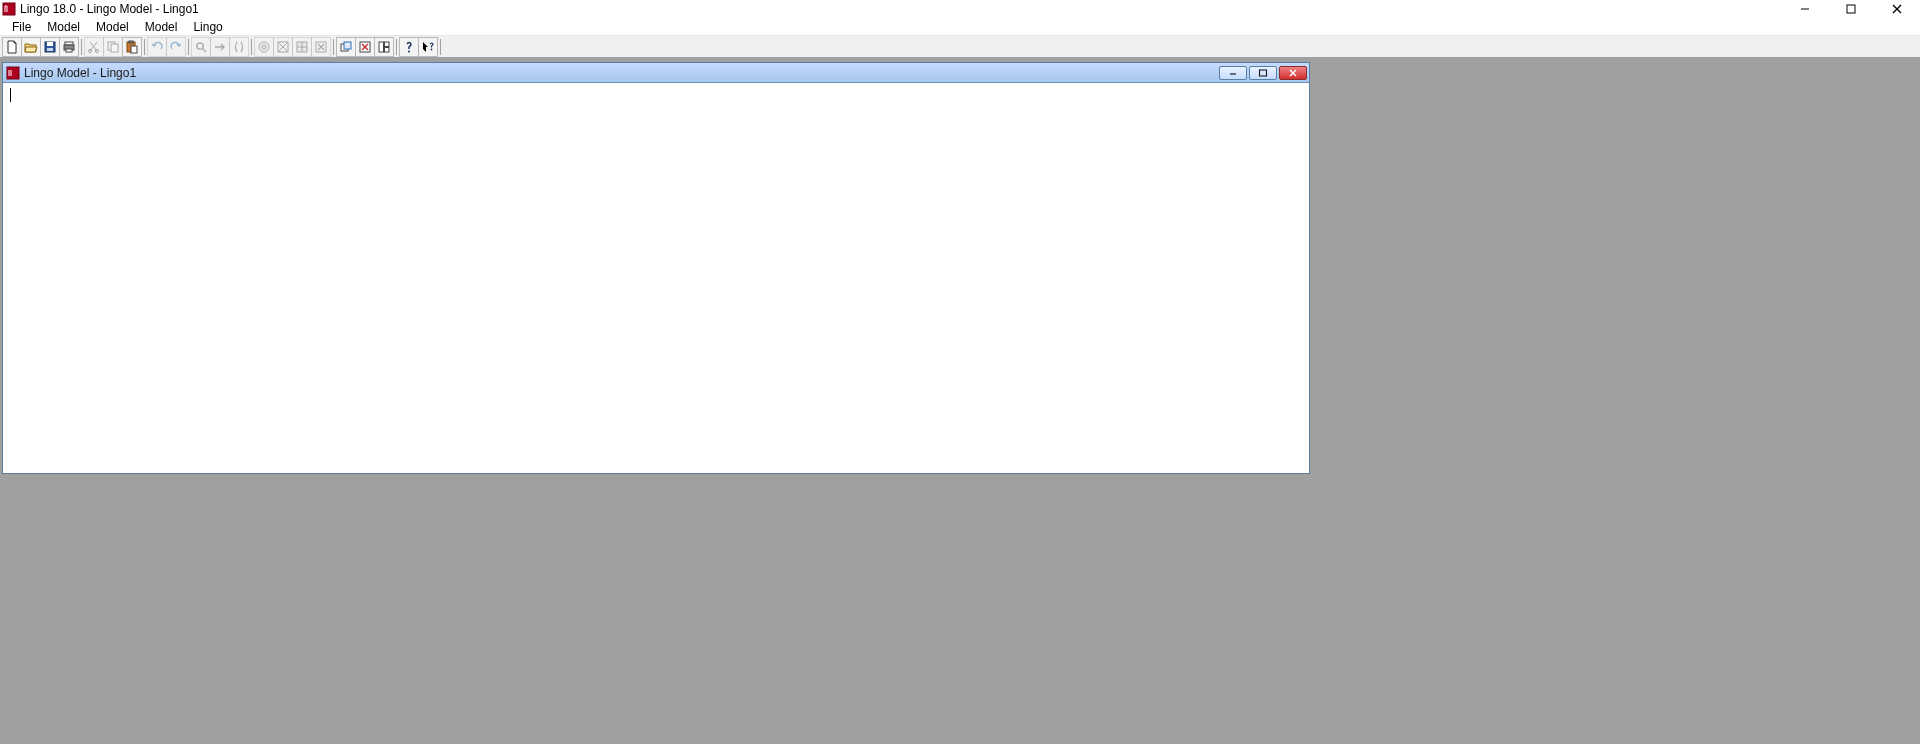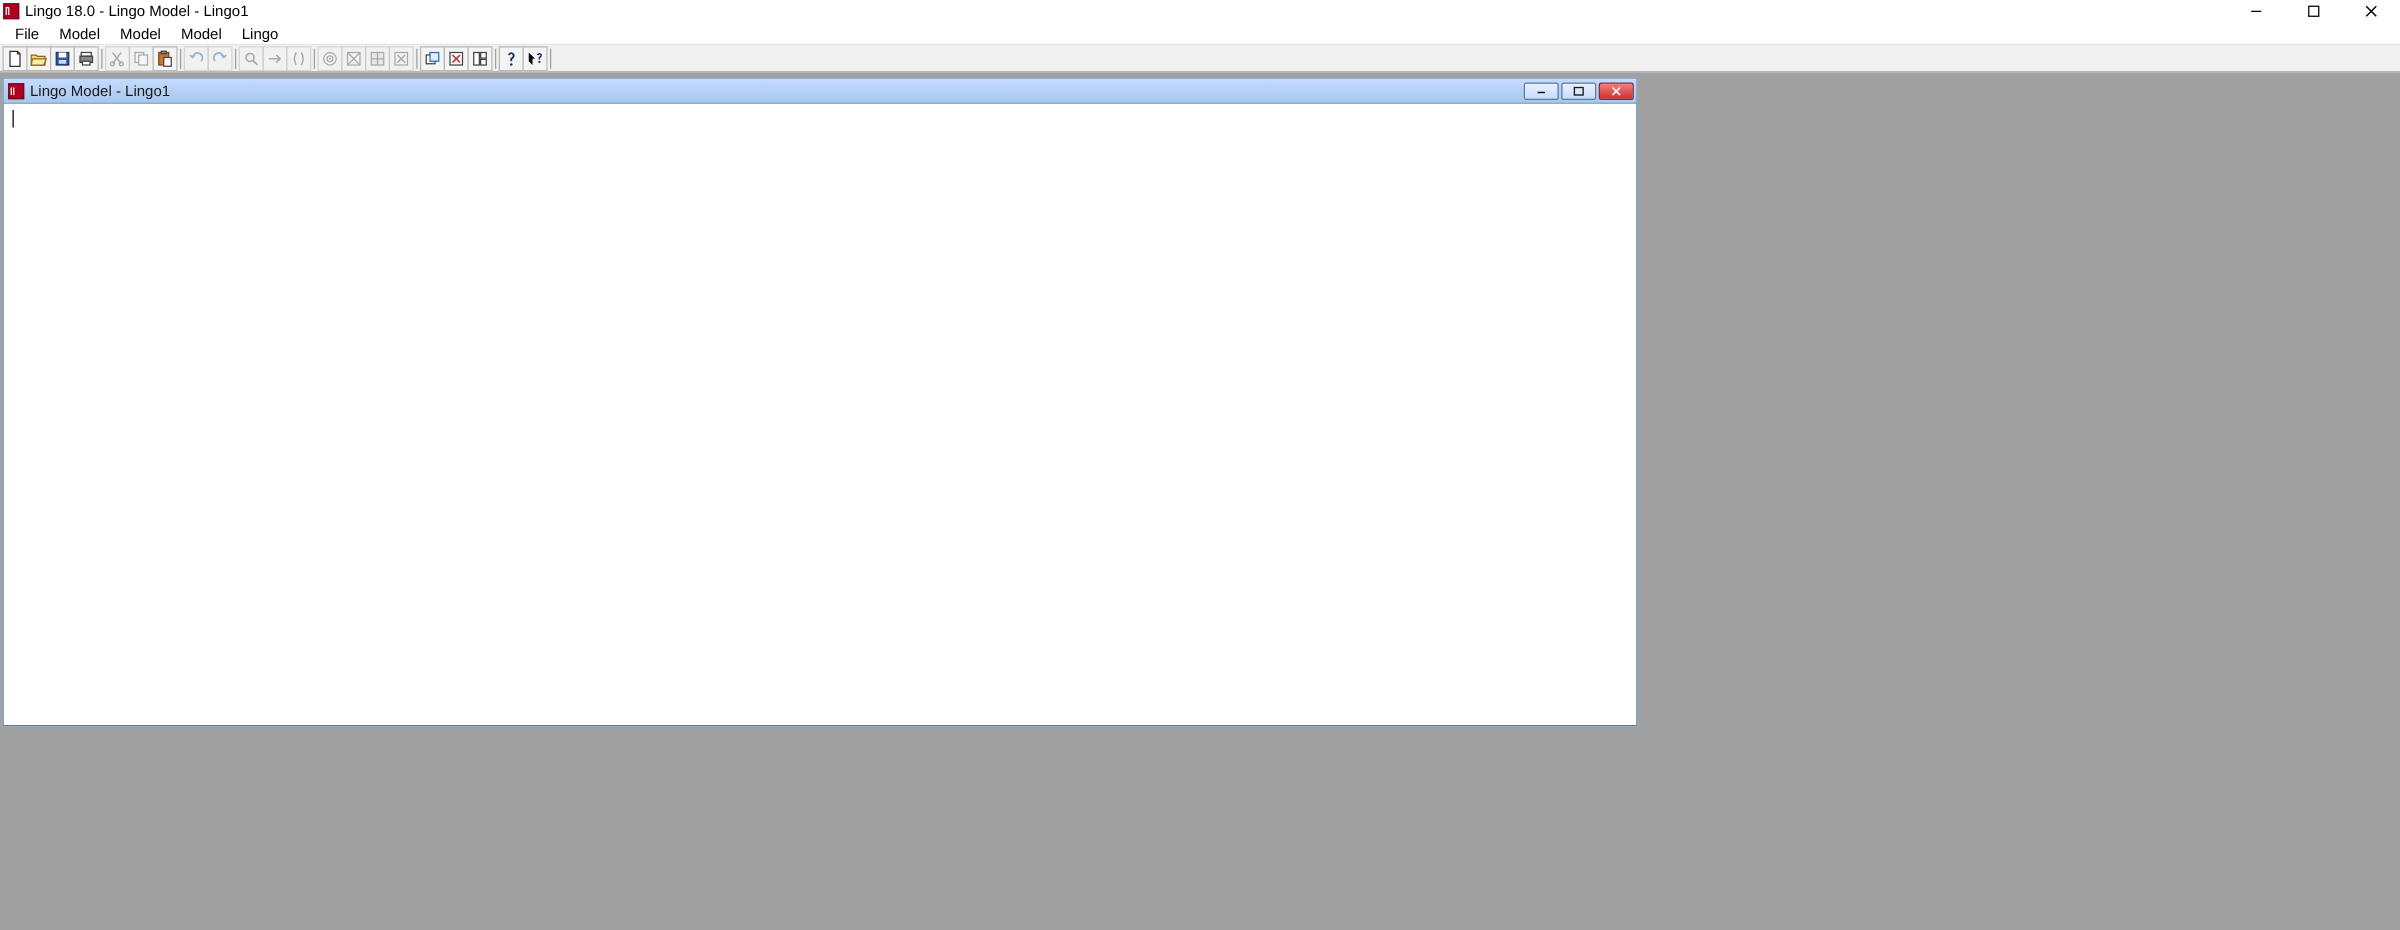--- a/index.html
+++ b/index.html
@@ -24,21 +24,21 @@
   .tb-sep::before { content:""; width:1px; height:16px; background:#a0a0a0; }
   .tb-btn { width: 20px; height: 20px; border: 1px solid #b8b8b8; background: #f4f4f4; display: flex; align-items: center; justify-content: center; cursor: default; margin-right: -1px;}
   .tb-btn.disabled { opacity: .45; }
   .tb-btn svg { display:block; }
 
   
   .mdi-client { position: relative; background: #a0a0a0; width: 100%; height: calc(744px - 18px - 18px - 22px); }
 
   
   .child-window {
-    position: absolute; left: 2px; top: 4px; width: 1308px; height: 519px;
+    position: absolute; left: 2px; top: 4px; width: 1308px; height: 412px;
     border: 1px solid #5a7fa0; background: #fff;
     box-shadow: 0 0 0 0 rgba(0,0,0,0);
   }
   .child-titlebar {
     height: 20px; background: linear-gradient(#c5dbff, #a7c7ec);
     border-bottom: 1px solid #6c92b8;
     display: flex; align-items: center; padding-left: 3px;
   }
   .child-titlebar .child-icon { width: 14px; height: 14px; margin-right: 4px; display:inline-flex; align-items:center; justify-content:center;}
   .child-titlebar .child-title { font-size: 12px; color: #1a1a1a; }

